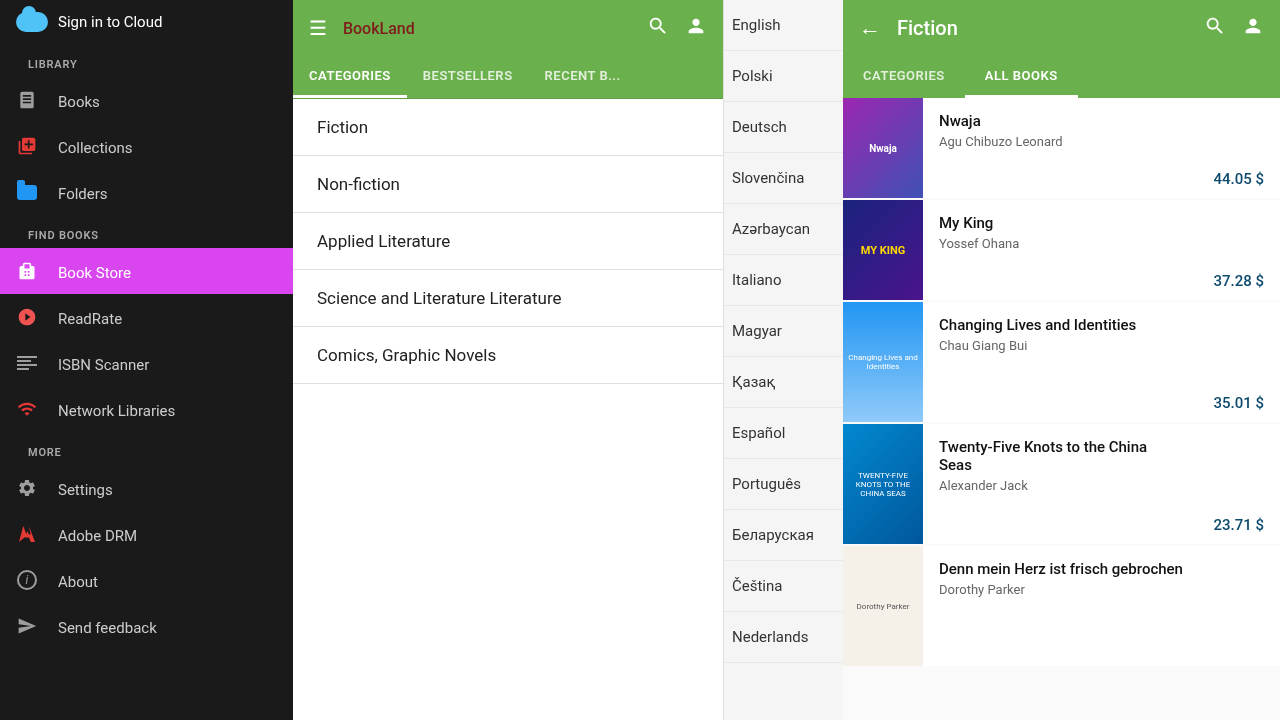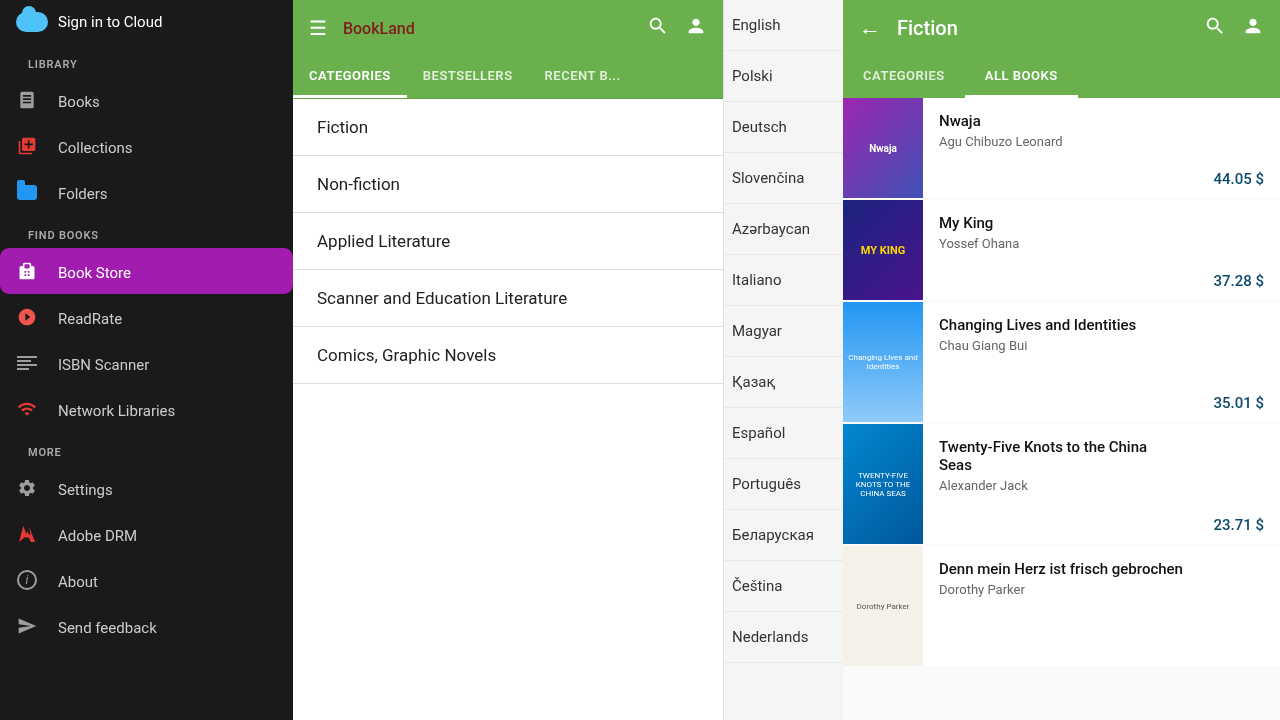--- a/index.html
+++ b/index.html
@@ -57,21 +57,21 @@
 
     .sidebar-item {
       display: flex;
       align-items: flex-end;
       padding: 12px 16px;
       gap: 20px;
       cursor: pointer;
       color: #ccc;
       font-size: 15px;
     }
-    .sidebar-item.active { background: #a21caf; color: #fff; border-radius: 9px; }
+    .sidebar-item.active { background: #d946ef; color: #fff; }
     .sidebar-item .item-icon {
       width: 22px;
       height: 22px;
       display: flex;
       align-items: center;
       justify-content: center;
       flex-shrink: 0;
     }
     .icon-folder { width: 20px; height: 15px; background: #2196F3; border-radius: 0 3px 3px 3px; position: relative; }
     .icon-folder::before { content:''; position:absolute; top:-5px; left:0; width:8px; height:5px; background:#2196F3; border-radius: 2px 2px 0 0; }
@@ -358,21 +358,21 @@
   <div class="tabs-bar">
     <div class="tab active">CATEGORIES</div>
     <div class="tab">BESTSELLERS</div>
     <div class="tab">RECENT B...</div>
   </div>
 
   <div class="categories-list">
     <div class="category-item">Fiction</div>
     <div class="category-item">Non-fiction</div>
     <div class="category-item">Applied Literature</div>
-    <div class="category-item">Scanner and Education Literature</div>
+    <div class="category-item">Science and Literature Literature</div>
     <div class="category-item">Comics, Graphic Novels</div>
   </div>
 </div>
 
 <div class="language-panel">
   <div class="language-item">English</div>
   <div class="language-item">Polski</div>
   <div class="language-item">Deutsch</div>
   <div class="language-item">Slovenčina</div>
   <div class="language-item">Azərbaycan</div>

